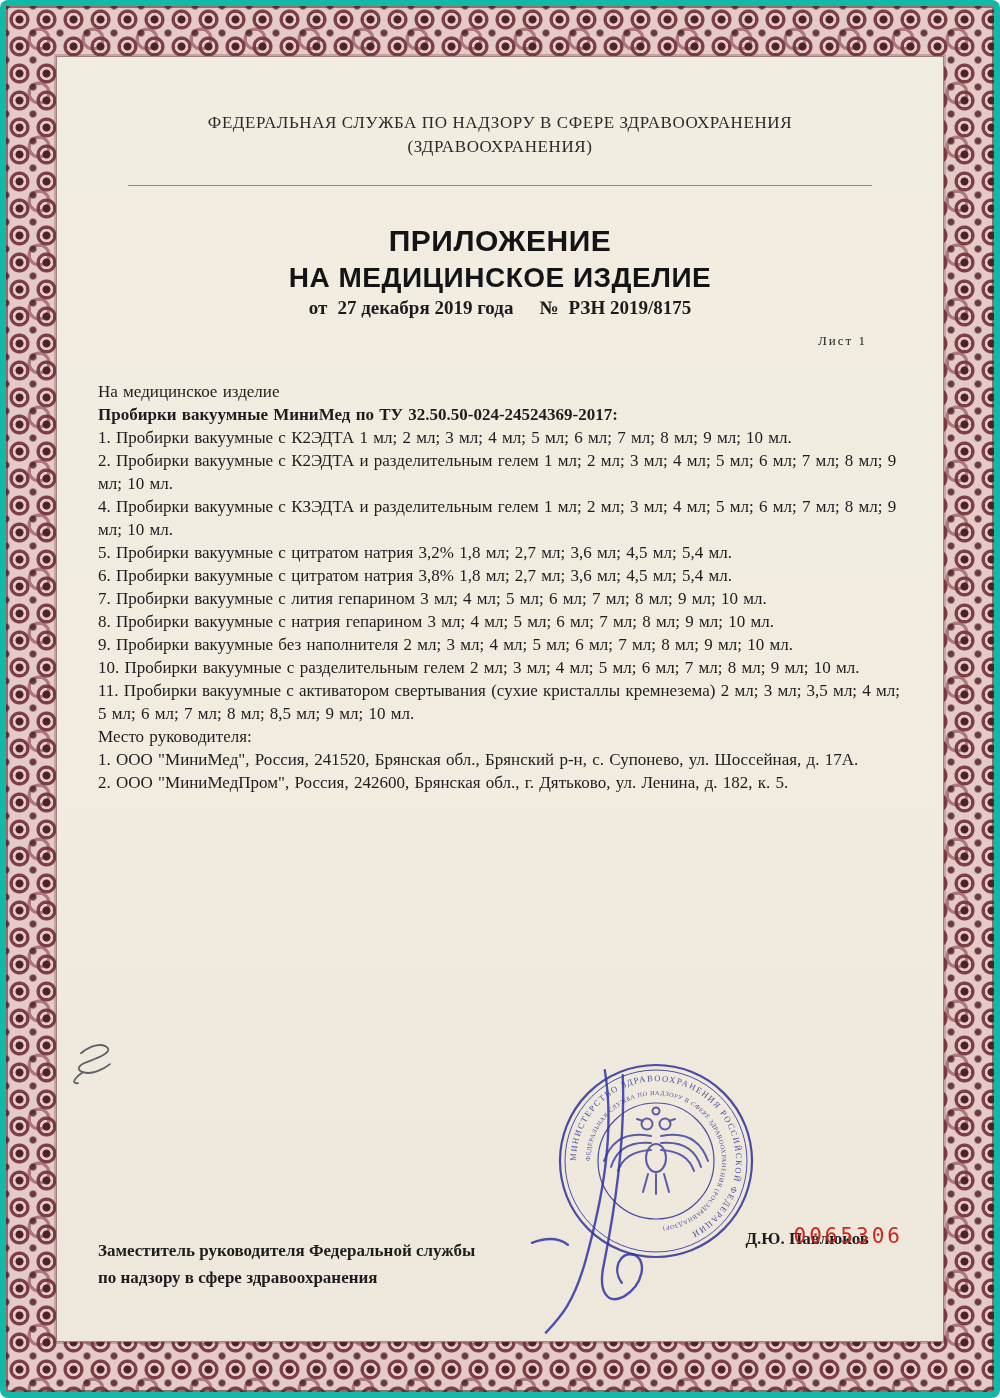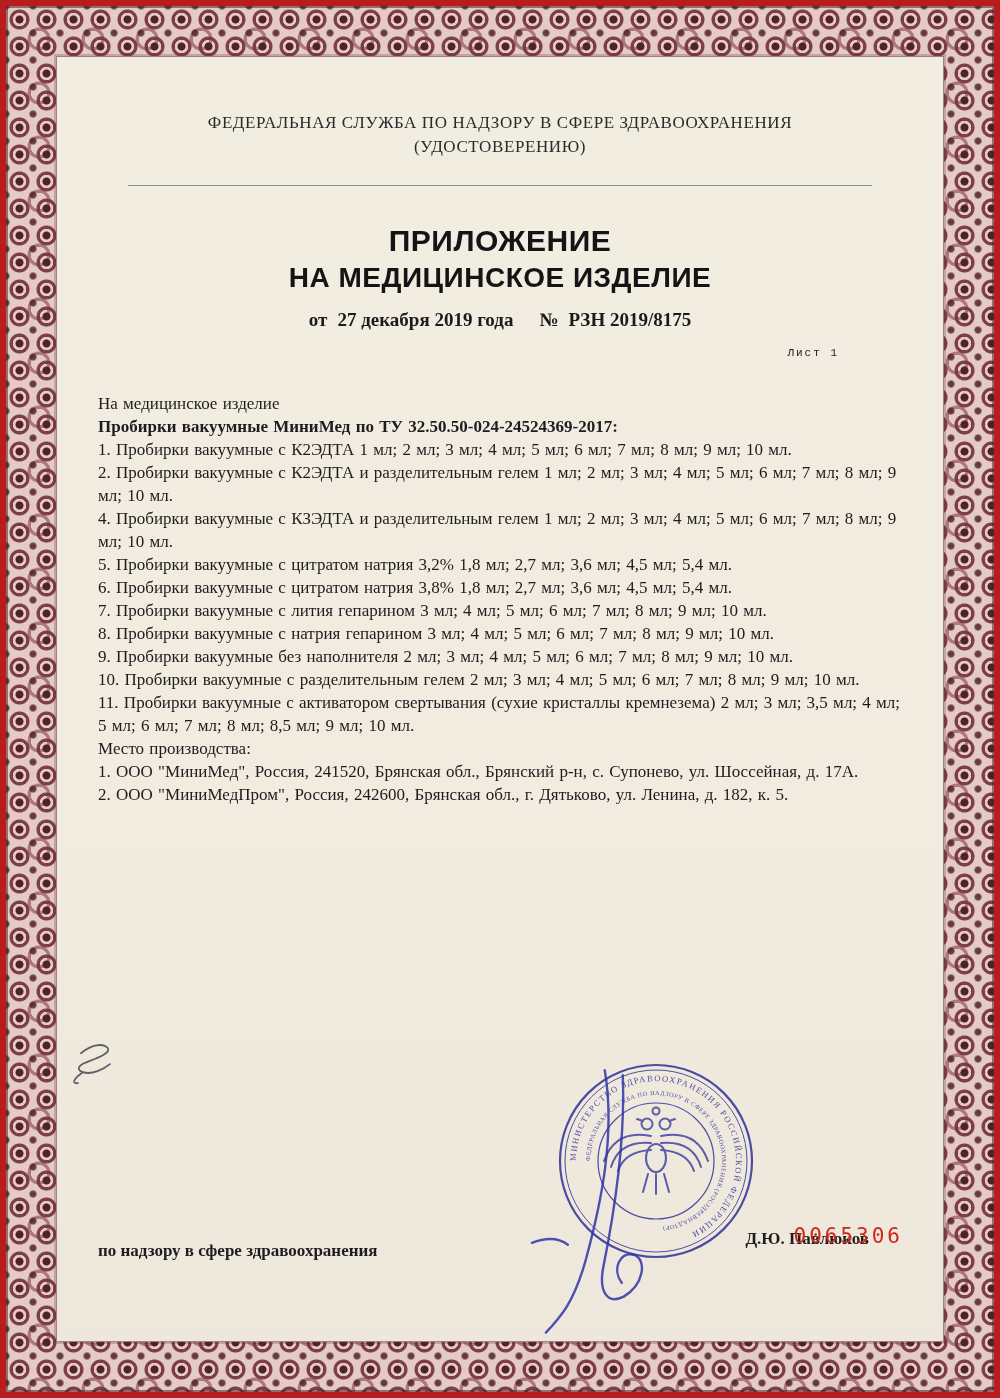--- a/index.html
+++ b/index.html
@@ -5,22 +5,23 @@
   html, body {
     margin: 0;
     padding: 0;
     background: #ffffff;
     font-family: "Liberation Serif", serif;
   }
   .page {
     position: relative;
     width: 1000px;
     height: 1398px;
-    background: #b91c1c;
+    background: #14b8a6;
     overflow: hidden;
+    border-radius: 8px;
   }
   
   .frame {
     position: absolute;
     inset: 6px;
     background-color: #e4cbc8;
     background-image:
       radial-gradient(circle at 50% 50%, #4f2129 0 3.5px, transparent 4.5px),
       radial-gradient(circle at 50% 50%, transparent 0 6.5px, rgba(121,55,64,0.95) 7px 9.5px, transparent 10.5px),
       radial-gradient(circle at 50% 50%, rgba(79,33,41,0.85) 0 3px, transparent 4px),
@@ -55,37 +56,35 @@
     margin-top: 10px;
     text-align: center;
     font-family: "Liberation Sans", sans-serif;
     font-weight: bold;
     color: #141416;
     letter-spacing: 0.5px;
   }
   .doc-title .t1 { font-size: 30px; line-height: 38px; margin-top: 36px; }
   .doc-title .t2 { font-size: 28px; line-height: 36px; }
   .reg-line {
-    margin-top: 12px;
     text-align: center;
     font-weight: bold;
     font-size: 19px;
     line-height: 24px;
     color: #1b1b1d;
   }
   .reg-line .gap-s { display: inline-block; width: 10px; }
   .reg-line .gap-l { display: inline-block; width: 26px; }
   .sheet {
     margin-top: 10px;
-    padding-right: 104px;
+    padding-right: 76px;
     text-align: right;
-    font-size: 11px;
+    font-size: 13px;
     line-height: 22px;
     letter-spacing: 2px;
-    font-family: Liberation Mono, monospace;
   }
   .body-text {
     margin-top: 28px;
     padding: 0 38px 0 41px;
     font-size: 17px;
   }
   .body-text p {
     margin: 0;
     line-height: 23px;
     text-align: left;
@@ -138,21 +137,21 @@
 <body>
 
 <div class="page">
 
   <div class="frame"></div>
 
   <div class="paper">
 
     <div class="agency">
       <div>ФЕДЕРАЛЬНАЯ СЛУЖБА ПО НАДЗОРУ В СФЕРЕ ЗДРАВООХРАНЕНИЯ</div>
-      <div>(УДОСТОВЕРЕНИЮ)</div>
+      <div>(ЗДРАВООХРАНЕНИЯ)</div>
     </div>
 
     <div class="header-rule"></div>
 
     <div class="doc-title">
       <div class="t1">ПРИЛОЖЕНИЕ</div>
       <div class="t2">НА МЕДИЦИНСКОЕ ИЗДЕЛИЕ</div>
     </div>
 
     <div class="reg-line">
@@ -167,21 +166,21 @@
       <p>1. Пробирки вакуумные с К2ЭДТА 1 мл; 2 мл; 3 мл; 4 мл; 5 мл; 6 мл; 7 мл; 8 мл; 9 мл; 10 мл.</p>
       <p>2. Пробирки вакуумные с К2ЭДТА и разделительным гелем 1 мл; 2 мл; 3 мл; 4 мл; 5 мл; 6 мл; 7 мл; 8 мл; 9 мл; 10 мл.</p>
       <p>4. Пробирки вакуумные с КЗЭДТА и разделительным гелем 1 мл; 2 мл; 3 мл; 4 мл; 5 мл; 6 мл; 7 мл; 8 мл; 9 мл; 10 мл.</p>
       <p>5. Пробирки вакуумные с цитратом натрия 3,2% 1,8 мл; 2,7 мл; 3,6 мл; 4,5 мл; 5,4 мл.</p>
       <p>6. Пробирки вакуумные с цитратом натрия 3,8% 1,8 мл; 2,7 мл; 3,6 мл; 4,5 мл; 5,4 мл.</p>
       <p>7. Пробирки вакуумные с лития гепарином 3 мл; 4 мл; 5 мл; 6 мл; 7 мл; 8 мл; 9 мл; 10 мл.</p>
       <p>8. Пробирки вакуумные с натрия гепарином 3 мл; 4 мл; 5 мл; 6 мл; 7 мл; 8 мл; 9 мл; 10 мл.</p>
       <p>9. Пробирки вакуумные без наполнителя 2 мл; 3 мл; 4 мл; 5 мл; 6 мл; 7 мл; 8 мл; 9 мл; 10 мл.</p>
       <p>10. Пробирки вакуумные с разделительным гелем 2 мл; 3 мл; 4 мл; 5 мл; 6 мл; 7 мл; 8 мл; 9 мл; 10 мл.</p>
       <p>11. Пробирки вакуумные с активатором свертывания (сухие кристаллы кремнезема) 2 мл; 3 мл; 3,5 мл; 4 мл; 5 мл; 6 мл; 7 мл; 8 мл; 8,5 мл; 9 мл; 10 мл.</p>
-      <p>Место производства:</p>
+      <p>Место руководителя:</p>
       <p>1. ООО "МиниМед", Россия, 241520, Брянская обл., Брянский р-н, с. Супонево, ул. Шоссейная, д. 17А.</p>
       <p>2. ООО "МиниМедПром", Россия, 242600, Брянская обл., г. Дятьково, ул. Ленина, д. 182, к. 5.</p>
     </div>
 
     <svg class="stamp-svg" viewBox="0 0 200 200">
       <g fill="none" stroke="#34379b">
         <circle cx="100" cy="100" r="96" stroke-width="2.2"></circle>
         <circle cx="100" cy="100" r="91" stroke-width="1"></circle>
         <circle cx="100" cy="100" r="58" stroke-width="1.2"></circle>
       </g>
@@ -219,20 +218,21 @@
         <path d="M549,1015 C560,1080 545,1150 530,1205 C518,1248 505,1262 490,1278"></path>
         <path d="M567,1020 C570,1090 558,1160 548,1210 C542,1238 552,1250 568,1242 C588,1230 592,1205 578,1200 C564,1196 556,1215 566,1228"></path>
         <path d="M476,1188 C492,1182 504,1184 512,1190"></path>
       </g>
       <g fill="none" stroke="#3a3f48" stroke-width="1.8" stroke-linecap="round" opacity="0.8">
         <path d="M24,998 C34,990 46,987 51,993 C54,998 40,1003 30,1007 C21,1010 19,1015 26,1017 C35,1020 47,1014 53,1009 M26,1017 C17,1023 14,1029 21,1028"></path>
       </g>
     </svg>
 
     <div class="footer-position">
+      <div>Заместитель руководителя Федеральной службы</div>
       <div>по надзору в сфере здравоохранения</div>
     </div>
 
     <div class="signer-name">Д.Ю. Павлюков</div>
 
     <div class="serial">0065306</div>
 
   </div>
 </div>
 

